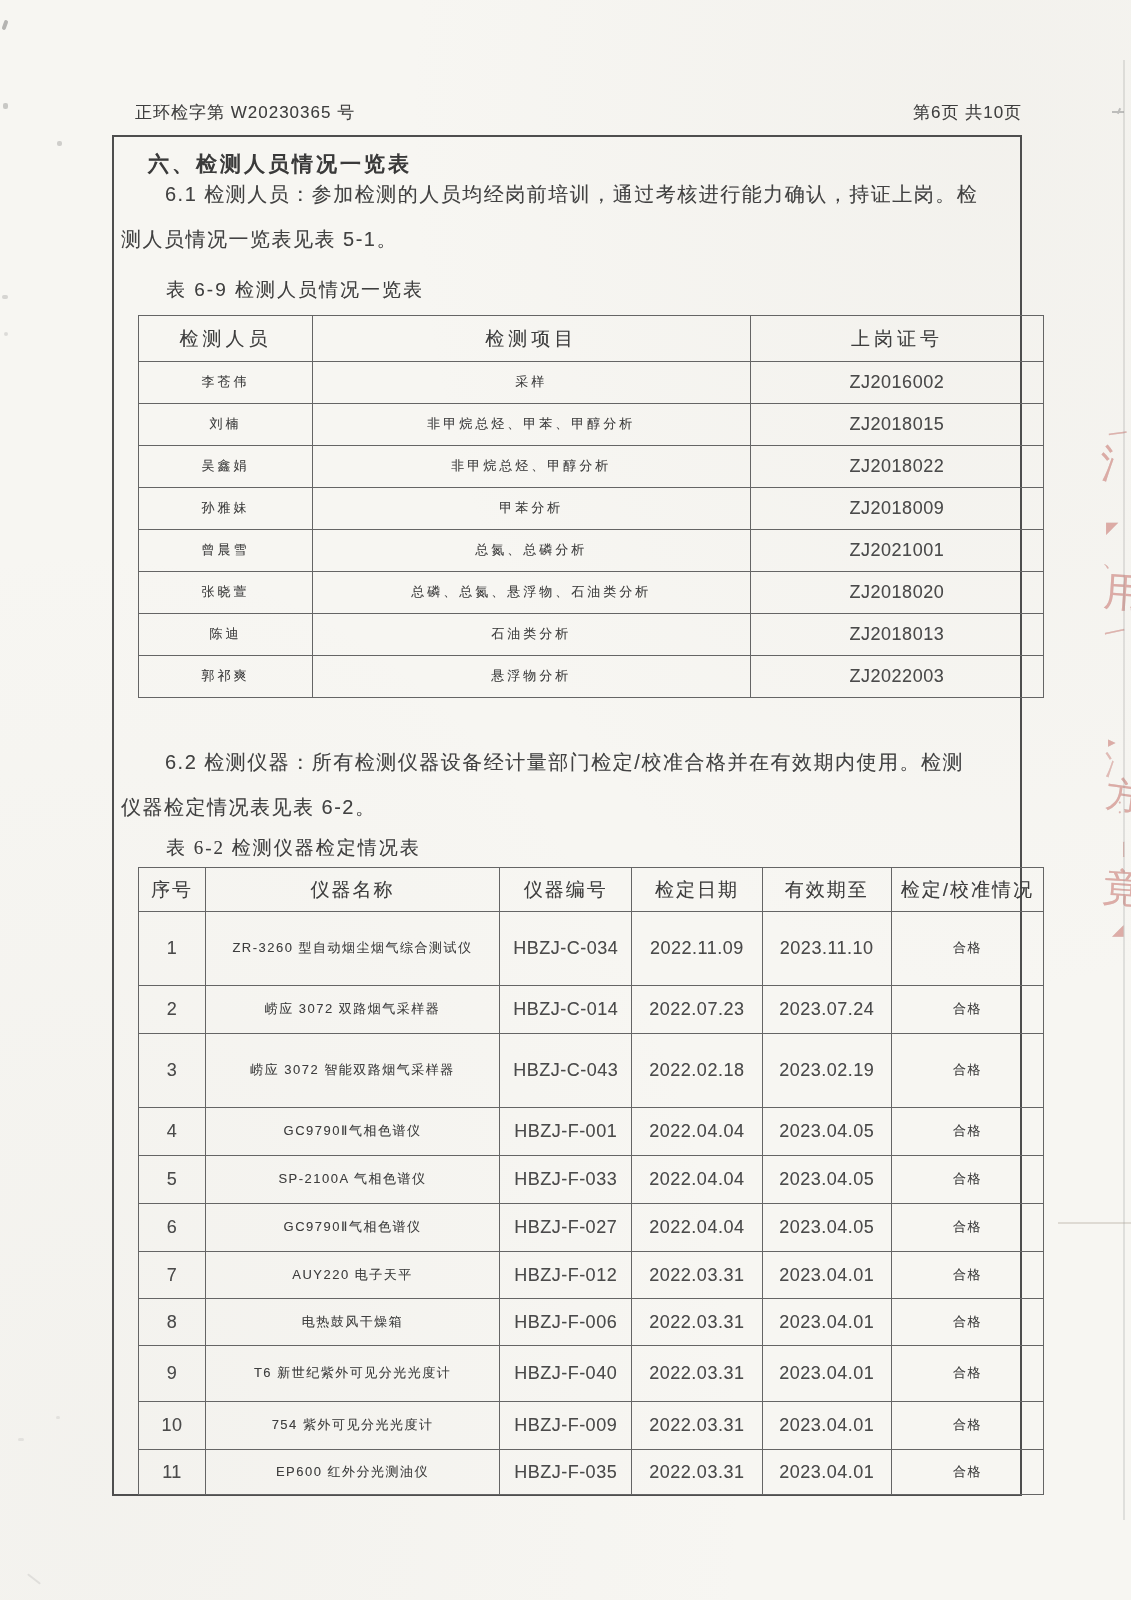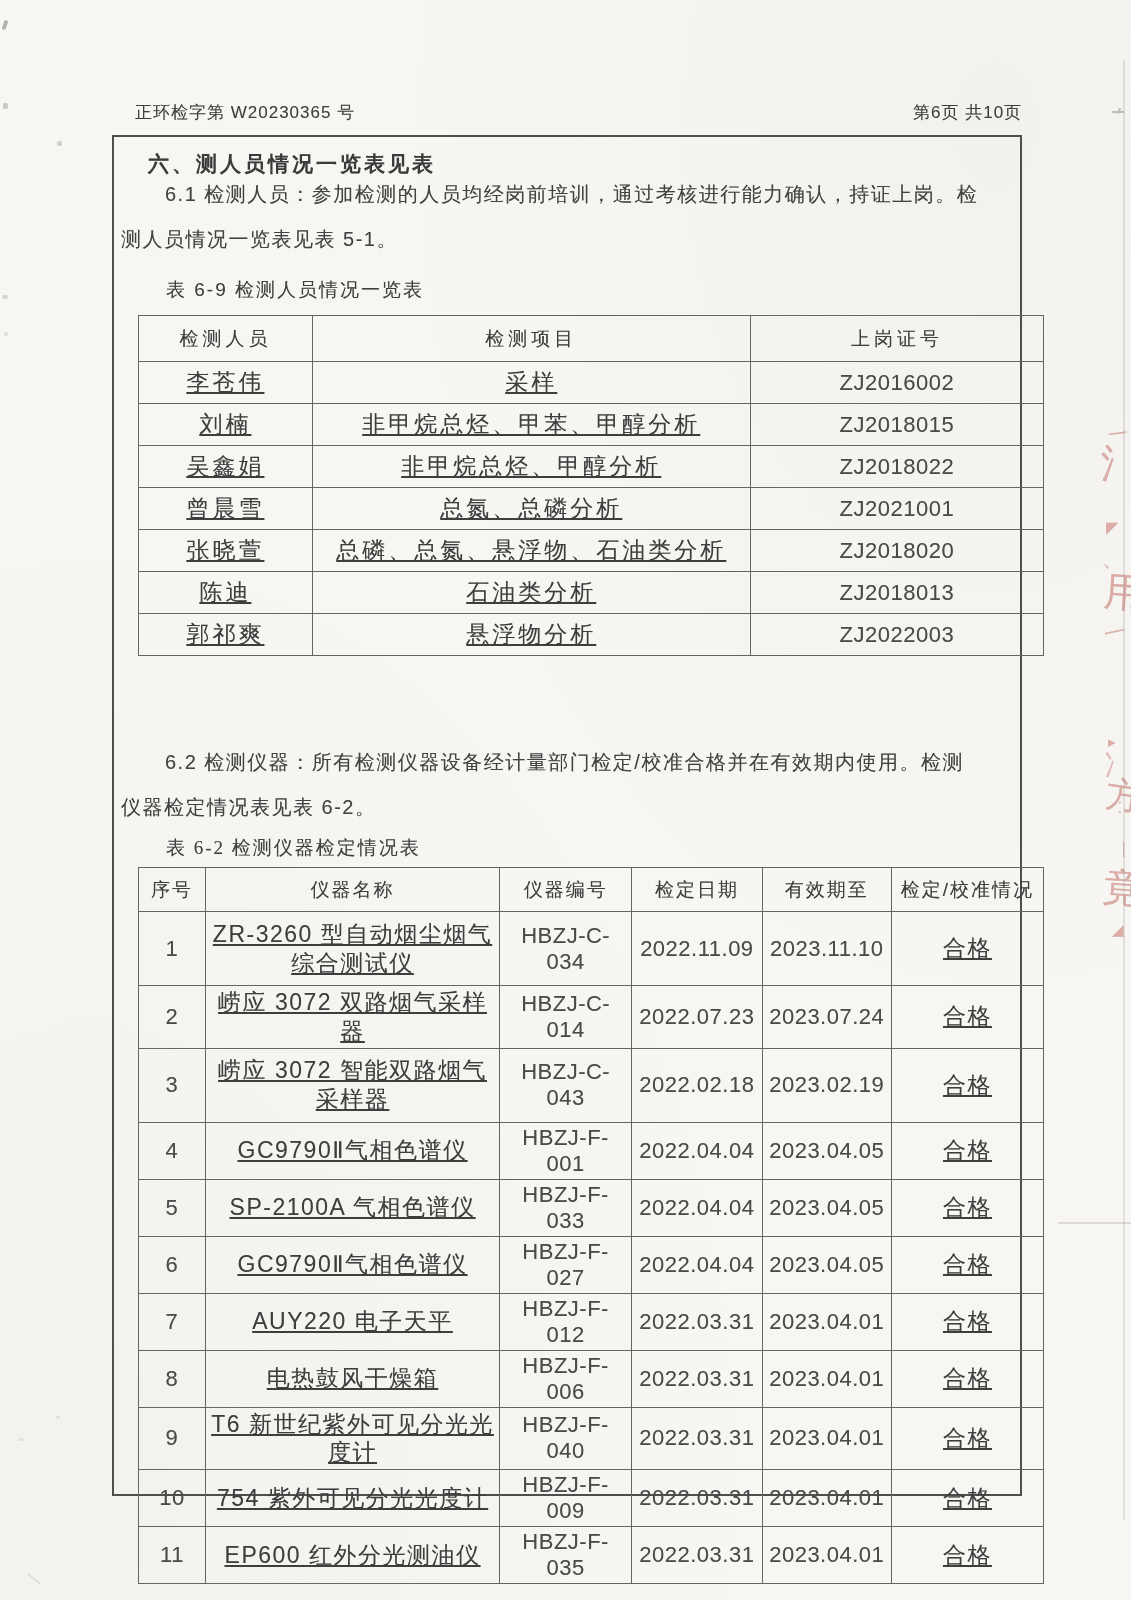--- a/index.html
+++ b/index.html
@@ -41,22 +41,22 @@
   .cap2{left:52px;top:698px;font-family:Liberation Serif, serif;}
   table{position:absolute;left:0;width:100%;border-collapse:collapse;table-layout:fixed;margin-left:24px;}
   .t1{top:178px;}
   .t2{top:730px;}
   th,td{
     border:1px solid #656565;
     text-align:center;vertical-align:middle;
     font-weight:normal;padding:2px 5px;overflow:hidden;
   }
   th{font-size:19px;letter-spacing:4px;color:#3e3e3e;}
-  td.cjk{font-size:23px;letter-spacing:3px;color:#3e3e3e;line-height:1.25;text-decoration:underline;}
-  td.lat{font-size:22px;letter-spacing:.5px;color:#4a4a4a;}
+  td.cjk{font-size:13px;letter-spacing:3px;color:#3e3e3e;line-height:1.25;}
+  td.lat{font-size:18px;letter-spacing:.5px;color:#4a4a4a;}
   .t2 th{letter-spacing:2px;}
   .t2 td.cjk{letter-spacing:1.5px;}
   
   .rm{position:absolute;color:#c4655e;pointer-events:none;line-height:1;white-space:nowrap;}
   .rm1{left:1108px;top:424px;font-size:20px;opacity:.45;transform:rotate(-8deg);}
   .rm2{left:1100px;top:446px;font-size:38px;opacity:.5;transform:rotate(6deg);}
   .rm3{left:1106px;top:520px;font-size:16px;opacity:.5;}
   .rm4{left:1102px;top:548px;font-size:22px;opacity:.45;}
   .rm5{left:1104px;top:572px;font-size:40px;opacity:.5;transform:rotate(4deg);}
   .rm6{left:1104px;top:622px;font-size:22px;opacity:.45;transform:rotate(-12deg);}
@@ -87,21 +87,21 @@
 </head>
 <body>
 
 <div class="page">
 
   <div class="hdr hdr-left">正环检字第 W20230365 号</div>
   <div class="hdr hdr-right">第6页 共10页</div>
 
   <div class="box">
 
-    <div class="sec-title">六、测人员情况一览表见表</div>
+    <div class="sec-title">六、检测人员情况一览表</div>
 
     <div class="pline p61a">6.1 检测人员：参加检测的人员均经岗前培训，通过考核进行能力确认，持证上岗。检</div>
     <div class="pline p61b">测人员情况一览表见表 5-1。</div>
 
     <div class="cap cap1">表 6-9 检测人员情况一览表</div>
 
     <table class="t1">
       <colgroup>
           <col style="width:19.2%">
           <col style="width:48.4%">
@@ -122,20 +122,25 @@
           </tr>
         <tr style="height:42px">
             <td class="cjk">刘楠</td>
             <td class="cjk">非甲烷总烃、甲苯、甲醇分析</td>
             <td class="lat">ZJ2018015</td>
           </tr>
         <tr style="height:42px">
             <td class="cjk">吴鑫娟</td>
             <td class="cjk">非甲烷总烃、甲醇分析</td>
             <td class="lat">ZJ2018022</td>
+          </tr>
+        <tr style="height:42px">
+            <td class="cjk">孙雅妹</td>
+            <td class="cjk">甲苯分析</td>
+            <td class="lat">ZJ2018009</td>
           </tr>
         <tr style="height:42px">
             <td class="cjk">曾晨雪</td>
             <td class="cjk">总氮、总磷分析</td>
             <td class="lat">ZJ2021001</td>
           </tr>
         <tr style="height:42px">
             <td class="cjk">张晓萱</td>
             <td class="cjk">总磷、总氮、悬浮物、石油类分析</td>
             <td class="lat">ZJ2018020</td>

